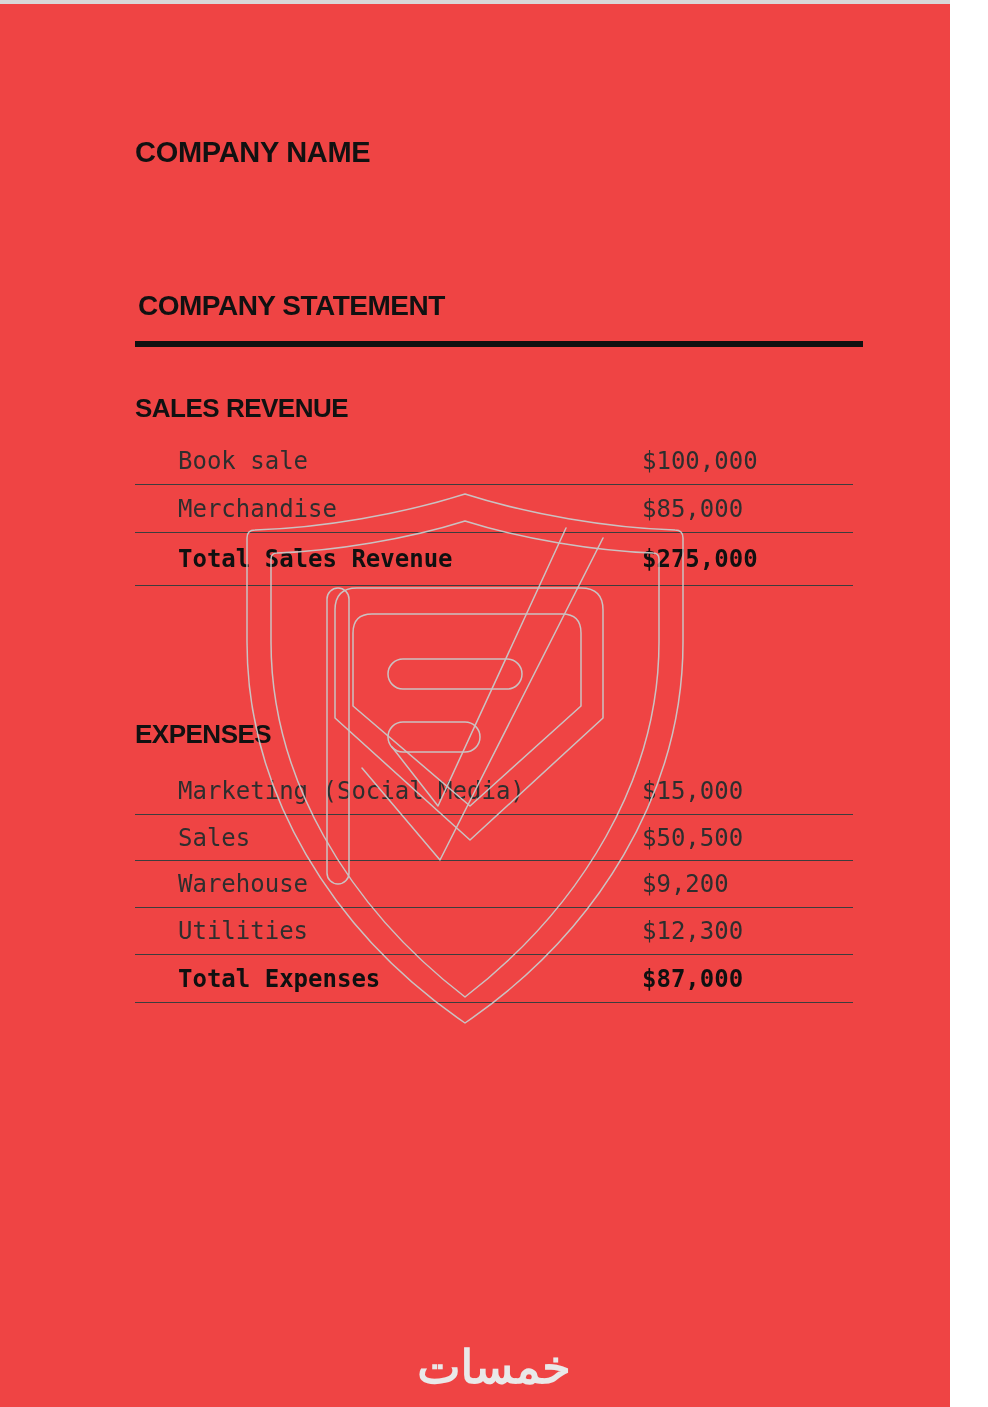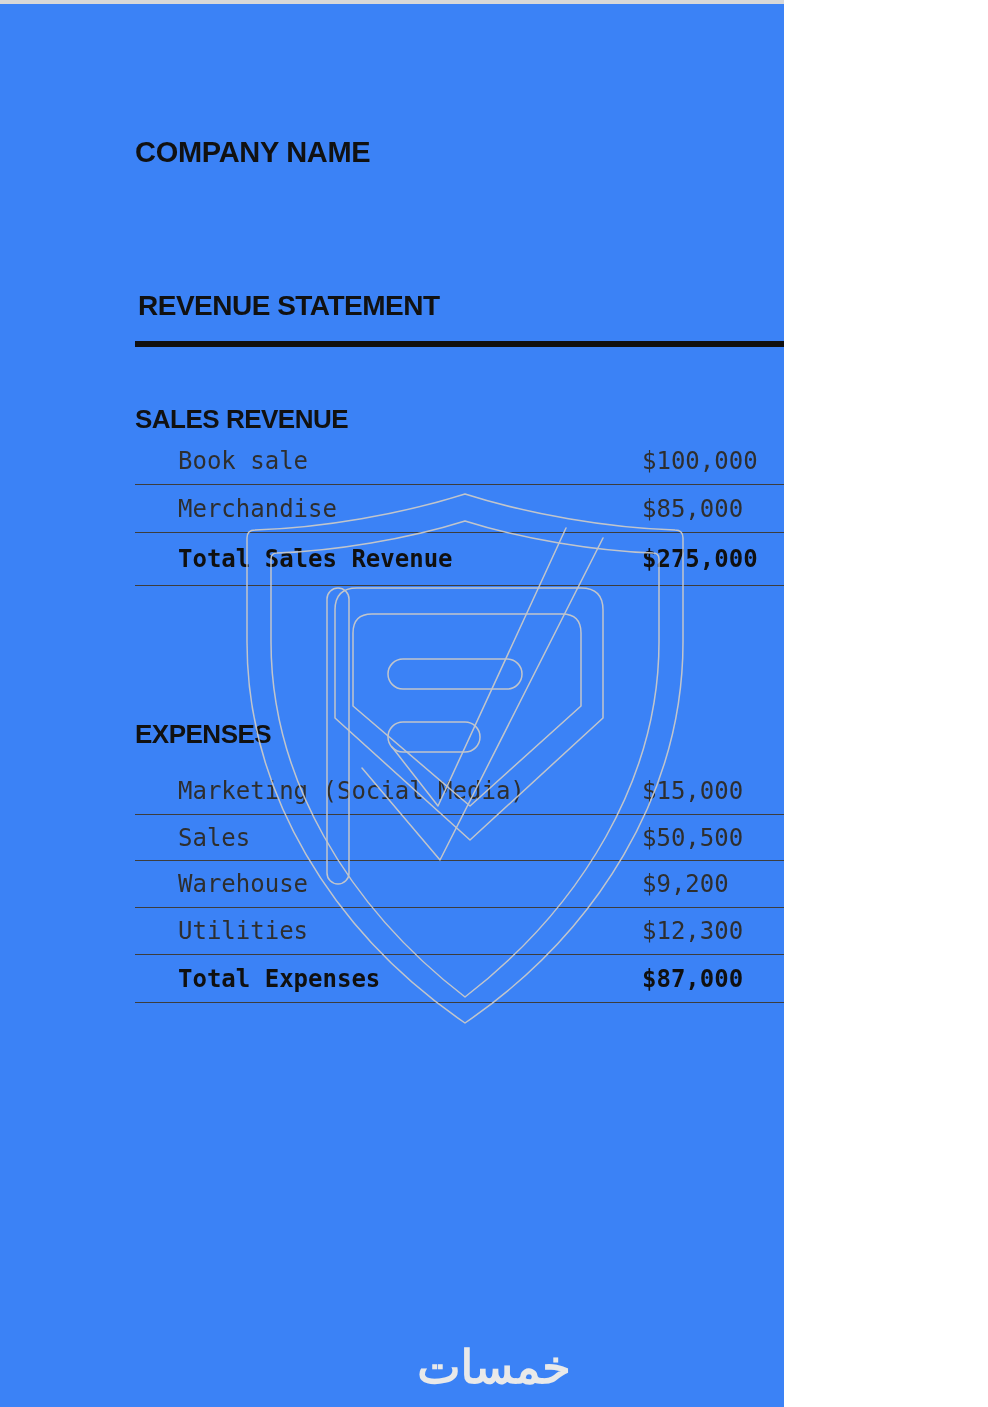--- a/index.html
+++ b/index.html
@@ -1,19 +1,19 @@
 <!DOCTYPE html>
 <html><head>
 <meta charset="utf-8">
 <style>
   html,body{margin:0;padding:0;background:#ffffff;}
   .page{
     position:relative;
-    width:784px;height:1407px;
-    background:#3b82f6;
+    width:950px;height:1407px;
+    background:#ef4444;
     overflow:hidden;
     font-family:"Liberation Sans", sans-serif;
     color:#1a1a1a;
   }
   .top-edge{
     position:absolute;left:0;top:0;width:988px;height:4px;
     background:#d8d8d8;
   }
   .company-name{
     position:absolute;left:135px;top:136px;
@@ -27,21 +27,21 @@
     padding-left:3px;
   }
   .thick-rule{
     position:absolute;left:135px;top:341px;width:728px;height:6px;
     background:#101010;
   }
   .section-heading{
     position:absolute;left:135px;
     font-size:26px;font-weight:700;letter-spacing:-0.5px;color:#111;
   }
-  .heading-sales{top:393px;margin-top:11px;}
+  .heading-sales{top:393px;}
   .heading-expenses{top:719px;}
 
   .fin-table{
     position:absolute;left:135px;width:718px;
     font-family:"DejaVu Sans Mono", monospace;
     font-size:24px;color:#2e2e2e;
   }
   .table-sales{top:437px;}
   .table-expenses{top:767px;}
   .fin-row{
@@ -75,21 +75,21 @@
 </head>
 <body>
 
 <div class="page">
 
   <div class="top-edge"></div>
 
   <div class="company-name">COMPANY NAME</div>
 
   <div class="doc-title-block">
-    <div class="doc-title">REVENUE STATEMENT</div>
+    <div class="doc-title">COMPANY STATEMENT</div>
   </div>
   <div class="thick-rule"></div>
 
   <div class="section-heading heading-sales">SALES REVENUE</div>
 
   <div class="fin-table table-sales">
     <div class="fin-row row-h48">
       <span class="cell-label">Book sale</span>
       <span class="cell-value">$100,000</span>
     </div>

